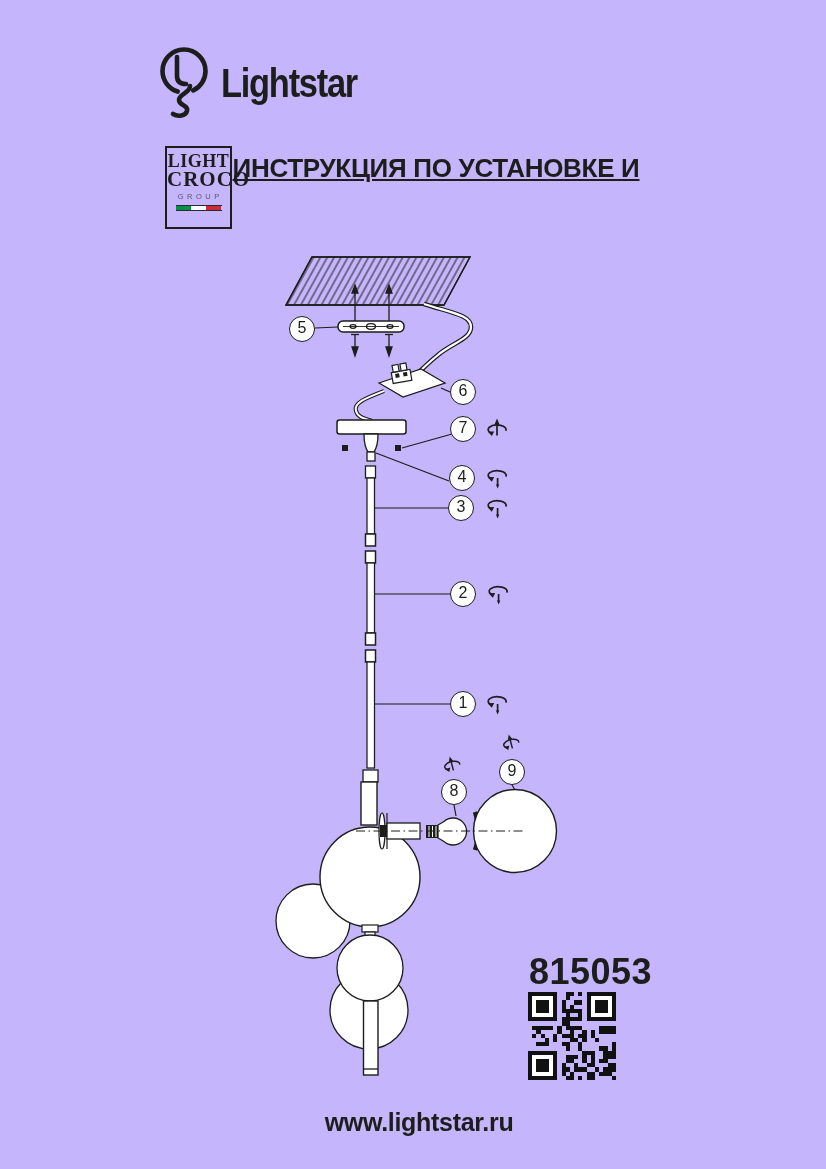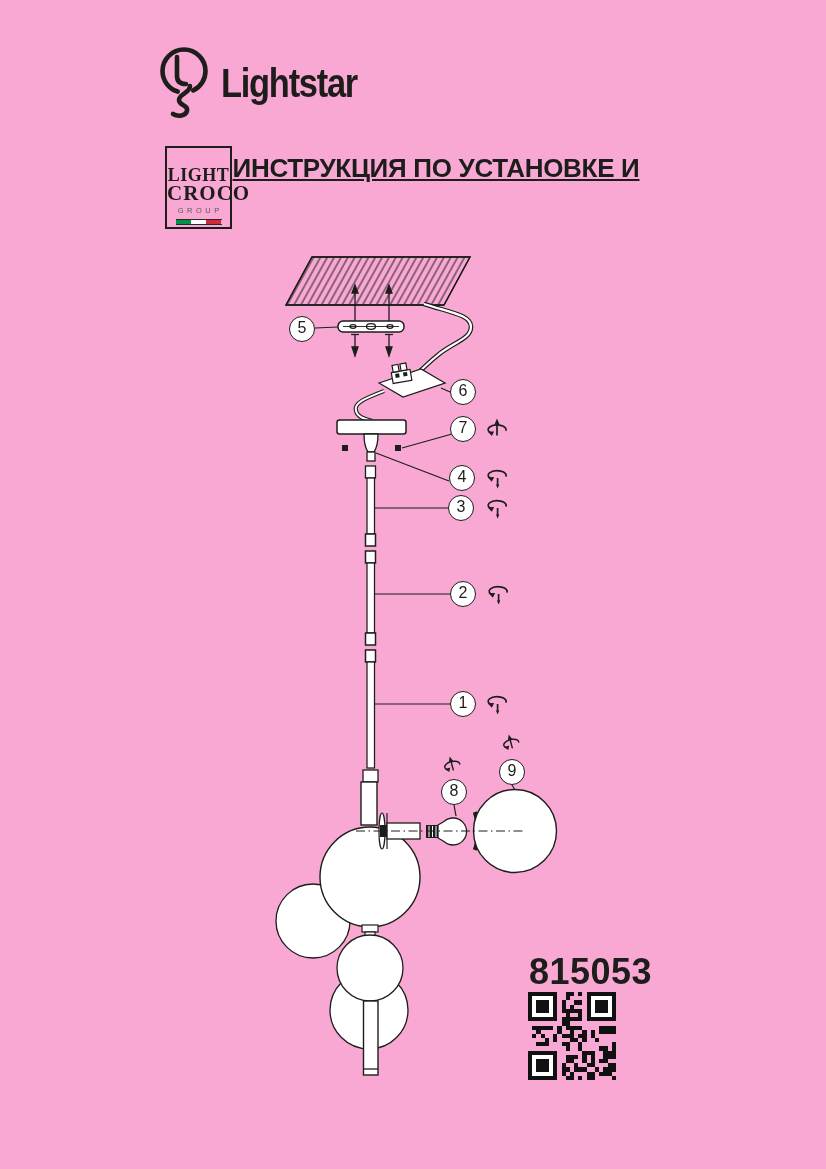--- a/index.html
+++ b/index.html
@@ -1,26 +1,26 @@
 <!DOCTYPE html>
 <html><head>
 <meta charset="utf-8">
 <style>
   html,body{margin:0;padding:0;background:#e8e8e8;}
-  .page{position:relative;width:826px;height:1169px;background:#f9a8d4;margin:0 auto;
+  .page{position:relative;width:826px;height:1169px;background:#c4b5fd;margin:0 auto;
         font-family:"Liberation Sans", sans-serif;color:#1d1d1b;overflow:hidden;}
   .abs{position:absolute;}
   
   .brand-word{position:absolute;left:221px;top:60px;font-size:41px;font-weight:600;
               letter-spacing:-1.5px;transform:scaleX(.84);transform-origin:left top;color:#1d1d1b;}
   .series-block{position:absolute;left:330px;top:66px;width:302px;text-align:right;line-height:1.06;}
   .series-line{font-size:28px;font-weight:bold;letter-spacing:-.5px;}
   .article-line{font-size:26px;font-weight:bold;letter-spacing:-.5px;margin-top:3px;}
   .group-box{position:absolute;left:165px;top:146px;width:67px;height:83px;border:2px solid #1d1d1b;
-             box-sizing:border-box;text-align:center;padding-top:19px;}
+             box-sizing:border-box;text-align:center;padding-top:5px;}
   .gl-light{font-family:"Liberation Serif", serif;font-weight:bold;font-size:18px;line-height:17px;letter-spacing:.5px;}
   .gl-star{font-family:"Liberation Serif", serif;font-weight:bold;font-size:21px;line-height:19px;letter-spacing:1px;}
   .gl-group{font-size:7.5px;letter-spacing:3.5px;color:#5a5a5a;margin-top:3px;text-indent:3.5px;}
   .flag{width:46px;height:4px;margin:4px auto 0;border-top:1px solid #2a2a2a;border-bottom:1px solid #2a2a2a;
         display:flex;}
   .flag span{flex:1;height:100%;}
   .instr-title{position:absolute;left:216px;top:154px;width:440px;text-align:center;
                font-size:26px;font-weight:bold;line-height:29px;letter-spacing:-.3px;text-decoration:underline;}
   
   svg.diagram{position:absolute;left:0;top:0;}
@@ -334,14 +334,15 @@
       <rect x="0" y="0" width="7" height="7" fill="#111"></rect>
       <rect x="1" y="1" width="5" height="5" fill="#fff"></rect>
       <rect x="2" y="2" width="3" height="3" fill="#111"></rect>
       <rect x="14" y="0" width="7" height="7" fill="#111"></rect>
       <rect x="15" y="1" width="5" height="5" fill="#fff"></rect>
       <rect x="16" y="2" width="3" height="3" fill="#111"></rect>
       <rect x="0" y="14" width="7" height="7" fill="#111"></rect>
       <rect x="1" y="15" width="5" height="5" fill="#fff"></rect>
       <rect x="2" y="16" width="3" height="3" fill="#111"></rect>
     </svg>
+  <div class="site">www.lightstar.ru</div>
 
 </div>
 
 </body></html>

